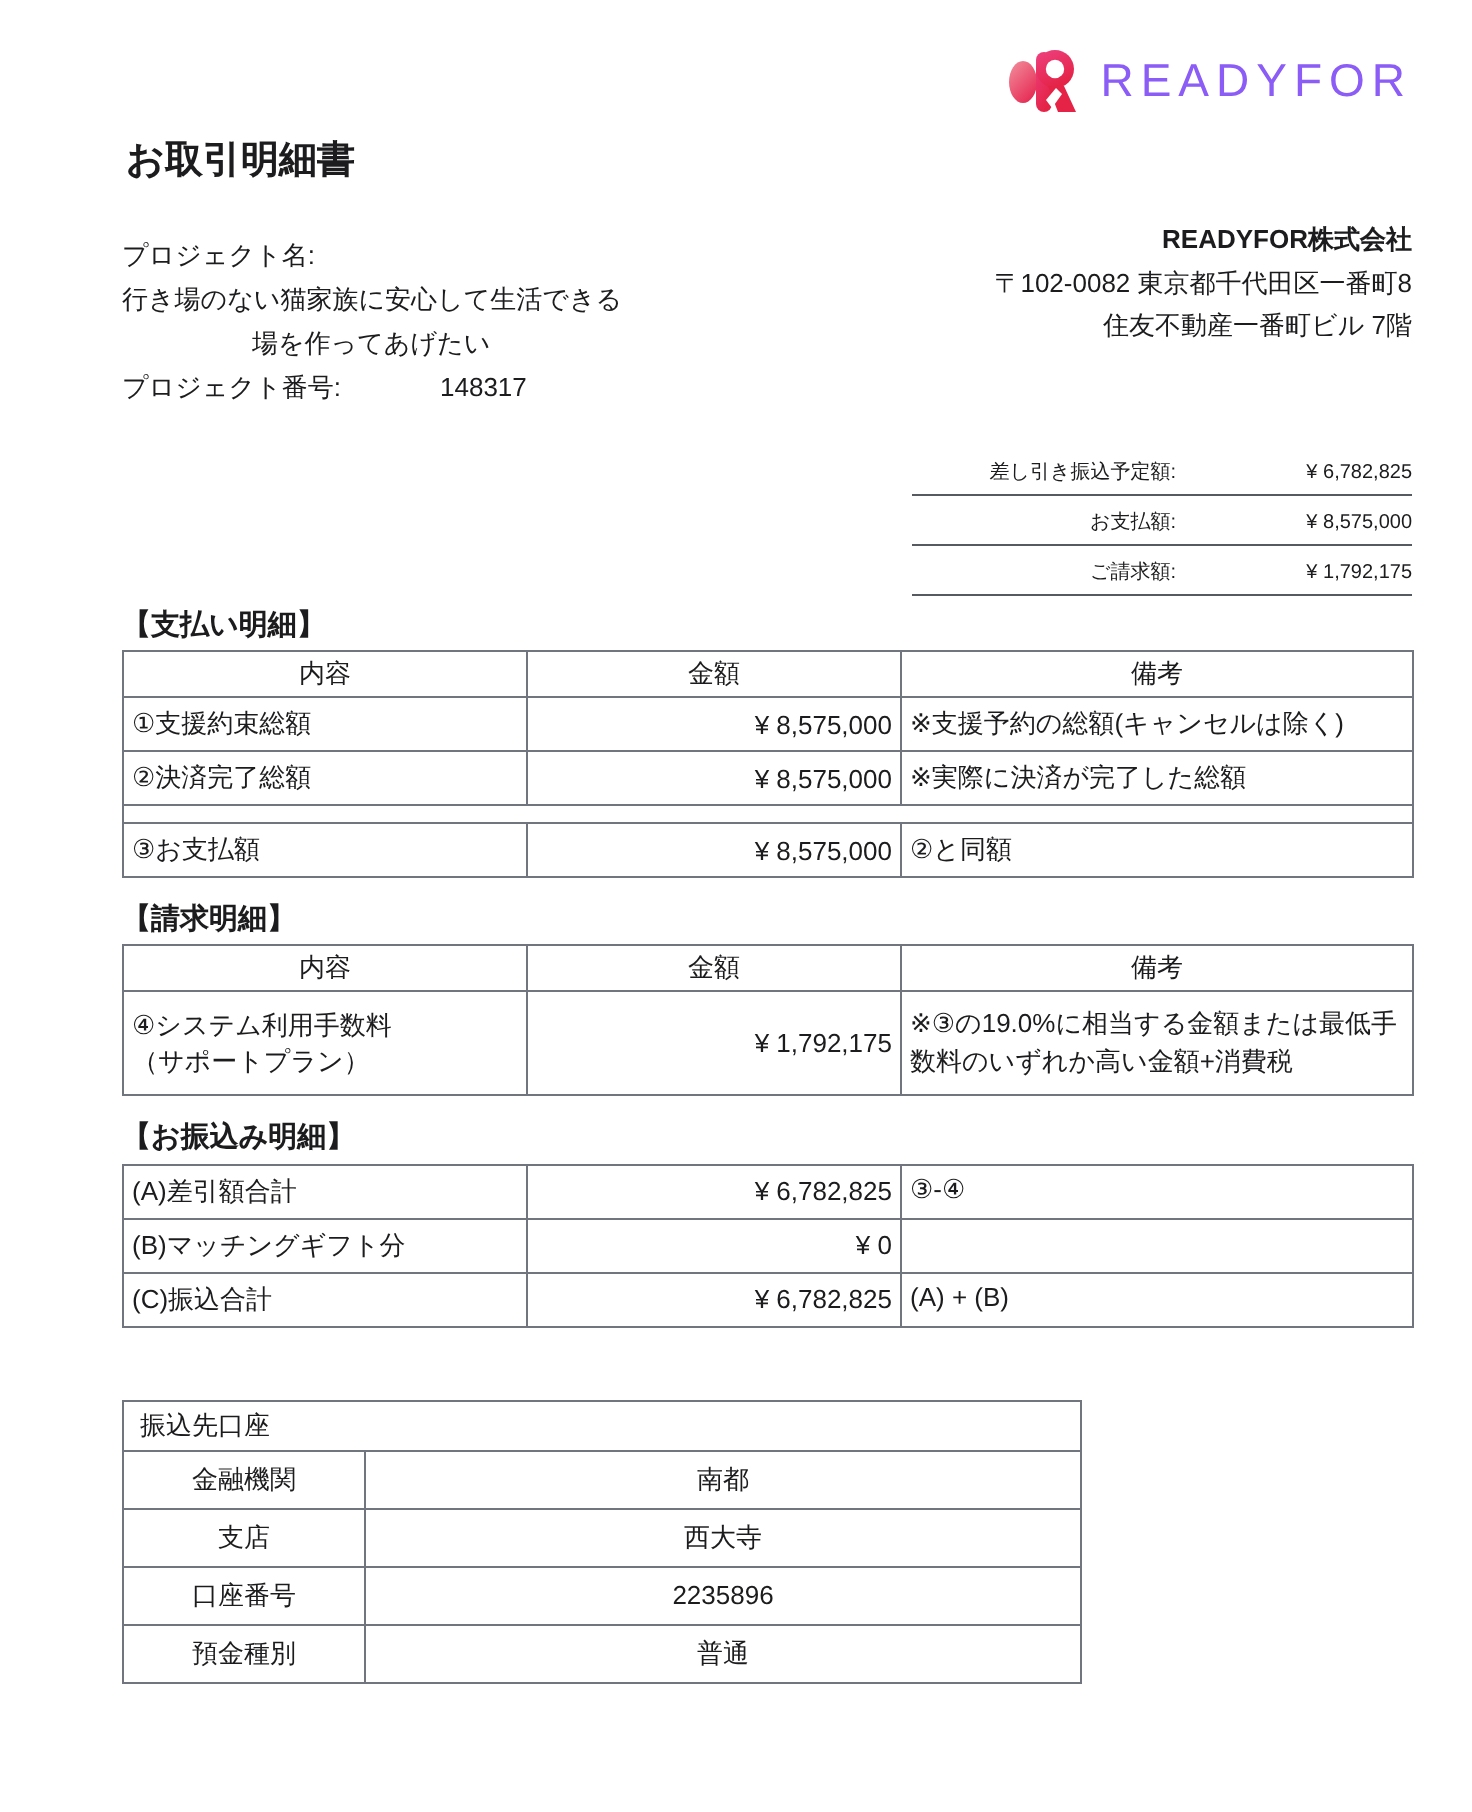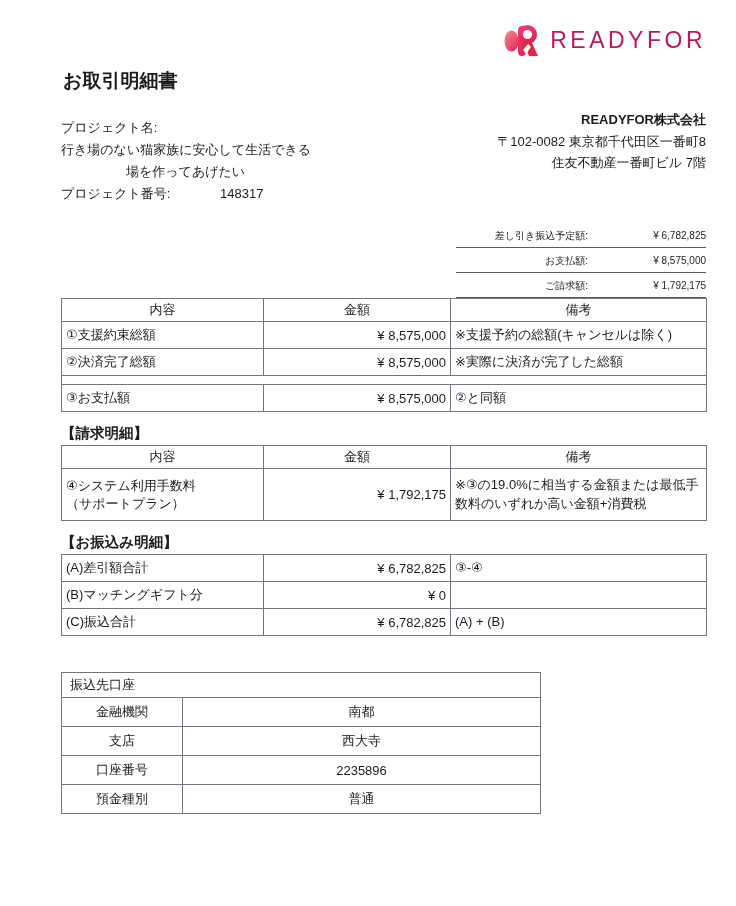--- a/index.html
+++ b/index.html
@@ -10,21 +10,21 @@
     -webkit-font-smoothing: antialiased;
   }
   .page {
     width:736px; height:906px; background:#fff;
     padding:20px 30px 0 61px; overflow:hidden; position:relative;
   }
 
   
   .logo-row { display:flex; justify-content:flex-end; align-items:center; height:40px; }
   .logo { display:flex; align-items:center; gap:9px; }
-  .wordmark { font-size:23px; letter-spacing:3.5px; color:#be185d; font-weight:500; }
+  .wordmark { font-size:23px; letter-spacing:3.5px; color:#8b5cf6; font-weight:500; }
 
   
   .doc-title { font-size:19px; font-weight:bold; margin:10px 0 0 2px; line-height:1.2; }
 
   
   .info-row { display:flex; justify-content:space-between; margin-top:16px; }
   .project-block { font-size:13px; line-height:1.7; padding-top:8px; }
   .project-name-line2 { margin-left:65px; }
   .project-number-label { display:inline-block; width:159px; }
   .company-block { text-align:right; font-size:13px; line-height:1.68; }
@@ -120,20 +120,21 @@
     <div class="summary-row">
       <span class="summary-label">お支払額:</span>
       <span class="summary-value">¥ 8,575,000</span>
     </div>
     <div class="summary-row">
       <span class="summary-label">ご請求額:</span>
       <span class="summary-value">¥ 1,792,175</span>
     </div>
   </div>
 
+  <div class="section-title first">【支払い明細】</div>
   <table class="grid">
     <colgroup>
         <col class="col-c1">
         <col class="col-c2">
         <col class="col-c3">
       </colgroup>
     <tbody>
         <tr>
       <th>内容</th>
       <th>金額</th>

